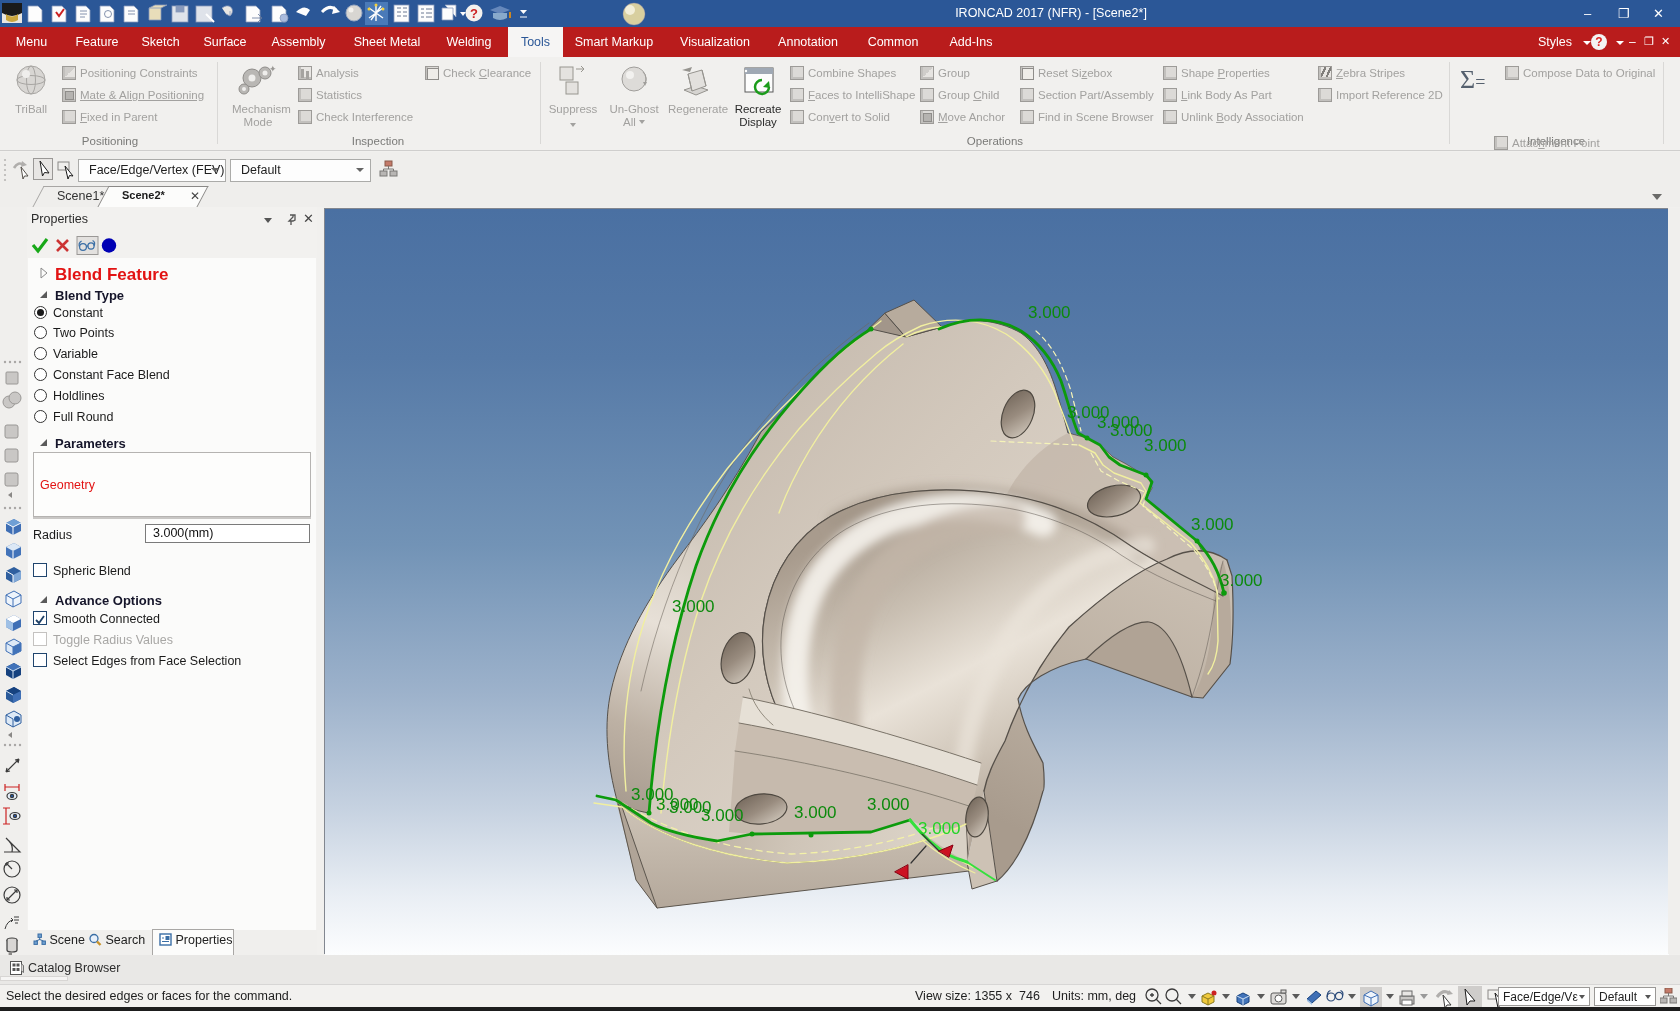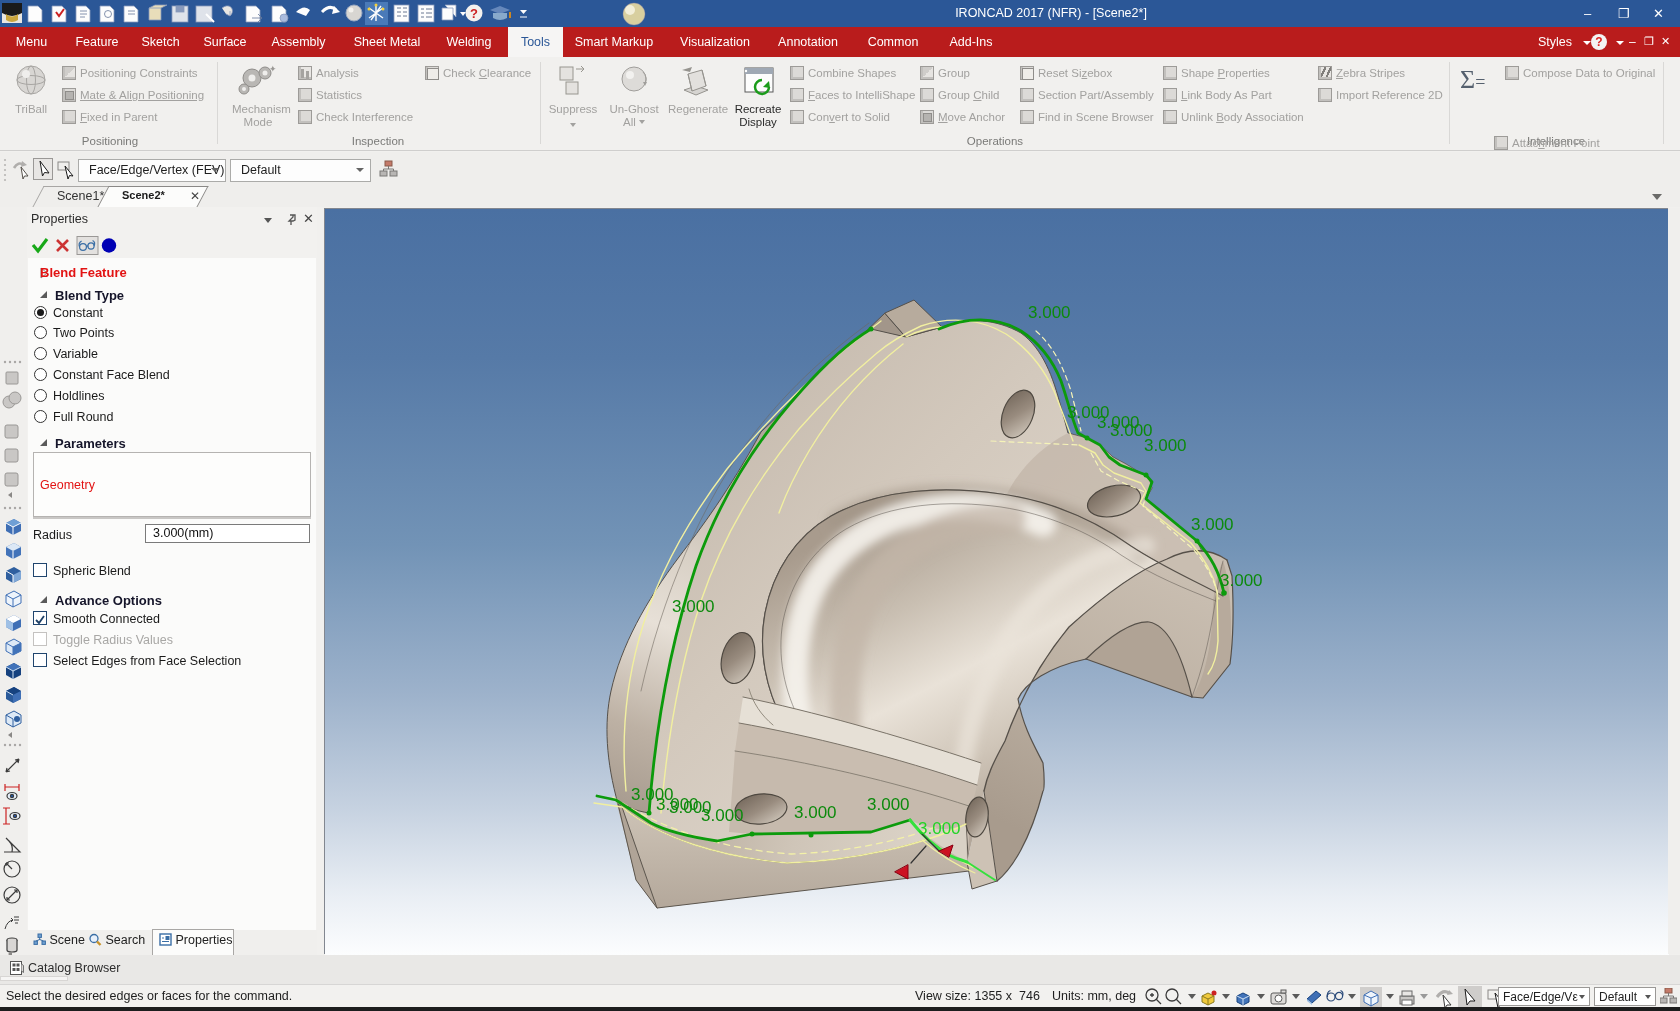--- a/index.html
+++ b/index.html
@@ -422,21 +422,21 @@
         <path d="M48.6 11 q-1.6 -4 2 -6 M63 10 q1.8 -3.6 -1.4 -5.4 M55.4 10.5 q1.2 -1.2 1.8 0"></path>
       </g>
     <circle cx="78" cy="9.5" r="7.2" fill="#0000b4"></circle>
   </svg>
   <div style="position:absolute;left:1px;top:51px;width:288px;height:7px;background:#fbfbfa;"></div>
   <div id="panel-content">
 
     <svg style="position:absolute;left:11px;top:2px;" width="10" height="12" viewBox="0 0 10 12">
         <path d="M2 1 L8 6 L2 11 Z" fill="#fbfbfa" stroke="#8a8a8a"></path>
       </svg>
-    <div class="ptxt red bold" style="left:12px; top:0px; font-size:13px;">Blend Feature</div>
+    <div class="ptxt red bold" style="left:27px; top:0px; font-size:17px;">Blend Feature</div>
 
     <div class="tri-c" style="left:12px; top:26px;"></div>
     <div class="ptxt bold" style="left:27px; top:23px; font-size:13px; color:#15152a;">Blend Type</div>
     <div class="radio sel" style="left:6px; top:41px;"></div>
       <div class="ptxt" style="left:25px; top:41px;">Constant</div>
     <div class="radio" style="left:6px; top:61px;"></div>
       <div class="ptxt" style="left:25px; top:61px;">Two Points</div>
     <div class="radio" style="left:6px; top:82px;"></div>
       <div class="ptxt" style="left:25px; top:82px;">Variable</div>
     <div class="radio" style="left:6px; top:103px;"></div>

